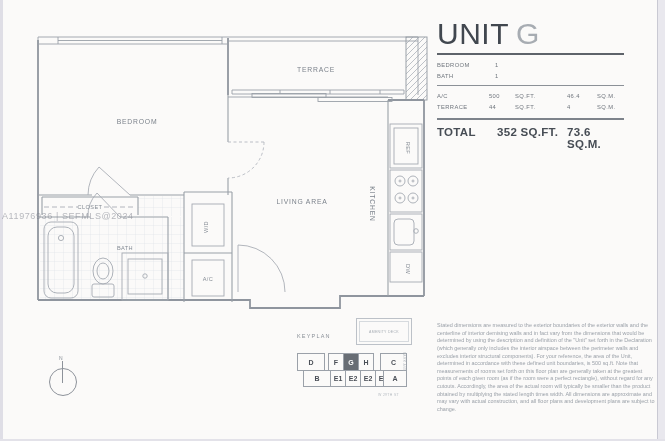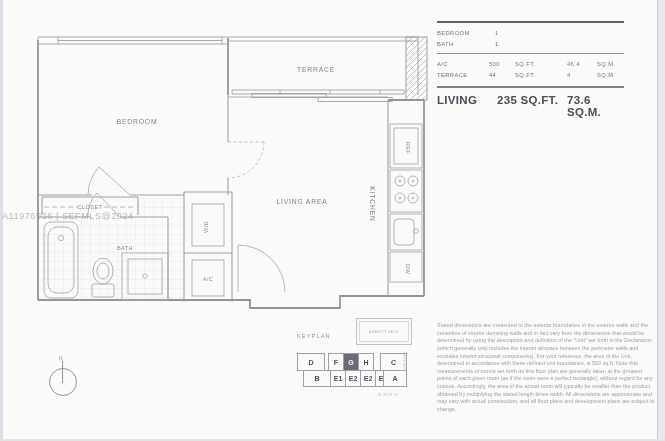--- a/index.html
+++ b/index.html
@@ -207,20 +207,23 @@
   <div class="cell" style="left:33px;top:17px;width:16px;height:17px;">E1</div>
   <div class="cell" style="left:48px;top:17px;width:16px;height:17px;">E2</div>
   <div class="cell" style="left:63px;top:17px;width:16px;height:17px;">E2</div>
   <div class="cell" style="left:78px;top:17px;width:16px;height:17px;">E1</div>
   <div class="cell" style="left:86px;top:17px;width:24px;height:17px;">A</div>
 </div>
 <div class="street-v">PARK AVE</div>
 <div class="street-h">W 29TH ST</div>
 
 <div class="panel">
+  <div class="title">
+    <span>UNIT</span><span class="g">G</span>
+  </div>
   <div class="rule-dark"></div>
   <div class="gap-s"></div>
 
   <div class="row2">
     <span>BEDROOM</span>
     <span>1</span>
   </div>
   <div class="row2">
     <span>BATH</span>
     <span>1</span>
@@ -242,19 +245,19 @@
     <span>44</span>
     <span>SQ.FT.</span>
     <span>4</span>
     <span>SQ.M.</span>
   </div>
 
   <div class="gap-m"></div>
   <div class="rule-bold"></div>
 
   <div class="total-row">
-    <span>LIVING</span>
-    <span>235 SQ.FT.</span>
+    <span>TOTAL</span>
+    <span>352 SQ.FT.</span>
     <span>73.6 SQ.M.</span>
   </div>
 </div>
 
 <div class="disclaimer">Stated dimensions are measured to the exterior boundaries of the exterior walls and the centerline of interior demising walls and in fact vary from the dimensions that would be determined by using the description and definition of the "Unit" set forth in the Declaration (which generally only includes the interior airspace between the perimeter walls and excludes interior structural components).  For your reference, the area of the Unit, determined in accordance with these defined unit boundaries, is 500 sq.ft. Note that measurements of rooms set forth on this floor plan are generally taken at the greatest points of each given room (as if the room were a perfect rectangle), without regard for any cutouts.  Accordingly, the area of the actual room will typically be smaller than the product obtained by multiplying the stated length times width.  All dimensions are approximate and may vary with actual construction, and all floor plans and development plans are subject to change.</div>
 
 </body></html>

